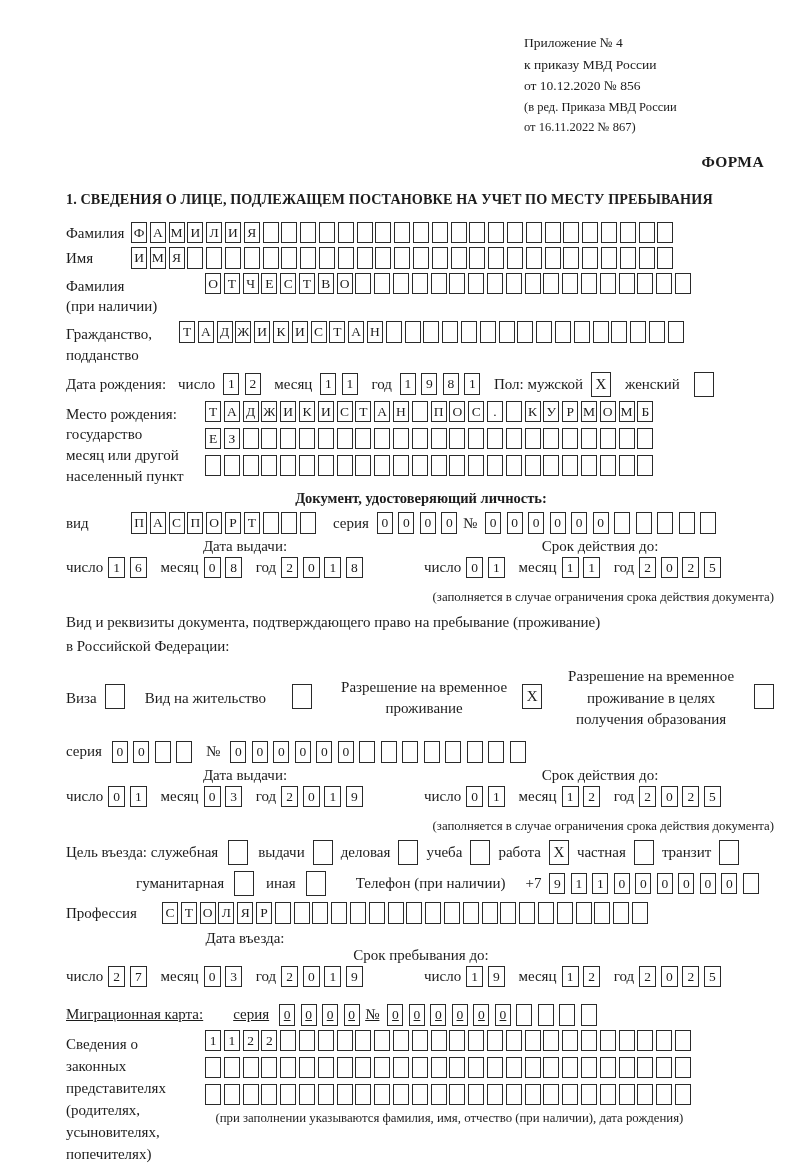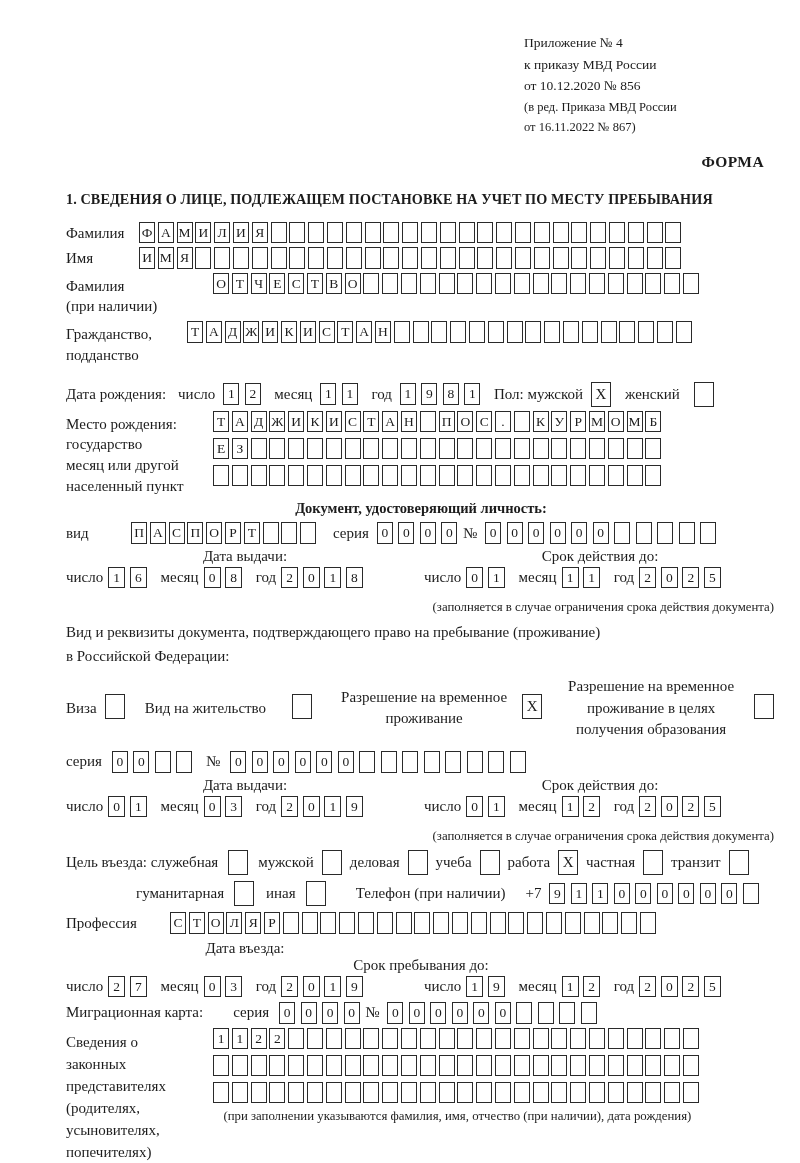--- a/index.html
+++ b/index.html
@@ -11,21 +11,21 @@
   .appendix .sub { font-size:12.5px; }
   .forma { text-align:right; font-weight:bold; font-size:15.5px; margin:16px 12px 0 0; letter-spacing:.4px; }
 
   .title { text-align:center; font-weight:bold; font-size:15px; line-height:1.6; margin-top:18px; }
   .blank-line { display:inline-block; width:52px; height:13px; border-bottom:2.2px solid #3a3a3a; margin-left:10px; }
 
   .section-title { font-weight:bold; font-size:14.2px; margin-top:20px; letter-spacing:.1px; white-space:nowrap; }
 
   .form { margin-top:14px; font-size:15px; }
 
-  .frow { display:flex; align-items:flex-start; margin-bottom:4px;gap:8px; }
+  .frow { display:flex; align-items:flex-start; margin-bottom:4px; }
   .irow { display:flex; align-items:center; margin-bottom:4px; }
   .flabel { flex:none; padding-top:3px; }
   .w65 { width:65px; } .w92 { width:96px; } .w113 { width:113px; } .w137 { width:139px; }
   .stack span { display:block; line-height:1.38; }
   .stack6 span { line-height:1.47; }
 
   .cells { display:flex; flex-wrap:nowrap; }
   .cell { flex:none; width:16px; height:21.5px; border:1.8px solid #2a2a2a; margin-right:2.8px;
           text-align:center; font-size:13.5px; line-height:19px; background:#fff; }
   .sp .cell { margin-right:5.5px; }
@@ -216,21 +216,21 @@
           <span class="cell"></span>
           <span class="cell"></span>
           <span class="cell"></span>
           <span class="cell"></span>
           <span class="cell"></span>
           <span class="cell"></span>
           <span class="cell"></span>
         </span>
     </div>
 
-    <div class="irow" style="margin-top:16px;">
+    <div class="irow" style="margin-top:6px;">
       <span>Дата рождения:</span>
       <span class="ml12">число</span>
       <span class="cells sp ml8">
           <span class="cell">1</span>
           <span class="cell">2</span>
         </span>
       <span class="ml8">месяц</span>
       <span class="cells sp ml8">
           <span class="cell">1</span>
           <span class="cell">1</span>
@@ -511,21 +511,21 @@
             <span class="cell">5</span>
           </span>
       </span>
     </div>
 
     <div class="note">(заполняется в случае ограничения срока действия документа)</div>
 
     <div class="cbrow purpose-row">
       <span class="cblabel">Цель въезда: служебная</span>
       <span class="checkbox ml10"></span>
-      <span class="cblabel ml10">мужской</span>
+      <span class="cblabel ml10">выдачи</span>
       <span class="checkbox ml8"></span>
       <span class="cblabel ml8">деловая</span>
       <span class="checkbox ml8"></span>
       <span class="cblabel ml8">учеба</span>
       <span class="checkbox ml8"></span>
       <span class="cblabel ml8">работа</span>
       <span class="checkbox ml8">X</span>
       <span class="cblabel ml8">частная</span>
       <span class="checkbox ml8"></span>
       <span class="cblabel ml8">транзит</span>
@@ -624,21 +624,21 @@
         <span class="glabel">год</span>
         <span class="cells">
             <span class="cell">2</span>
             <span class="cell">0</span>
             <span class="cell">2</span>
             <span class="cell">5</span>
           </span>
       </span>
     </div>
 
-    <div class="irow" style="margin-top:5px;">
+    <div class="irow" style="margin-top:17px;text-decoration:underline;">
       <span>Миграционная карта:</span>
       <span class="ml30">серия</span>
       <span class="cells sp ml10">
           <span class="cell">0</span>
           <span class="cell">0</span>
           <span class="cell">0</span>
           <span class="cell">0</span>
         </span>
       <span>№</span>
       <span class="cells sp ml8">

